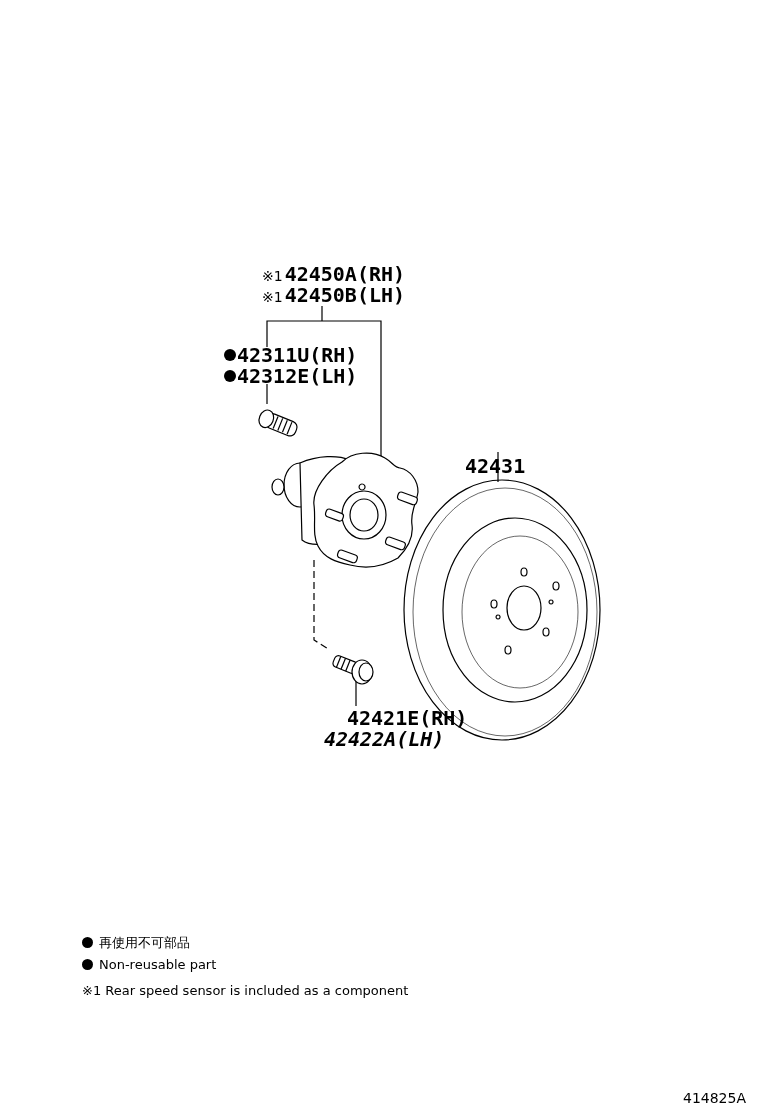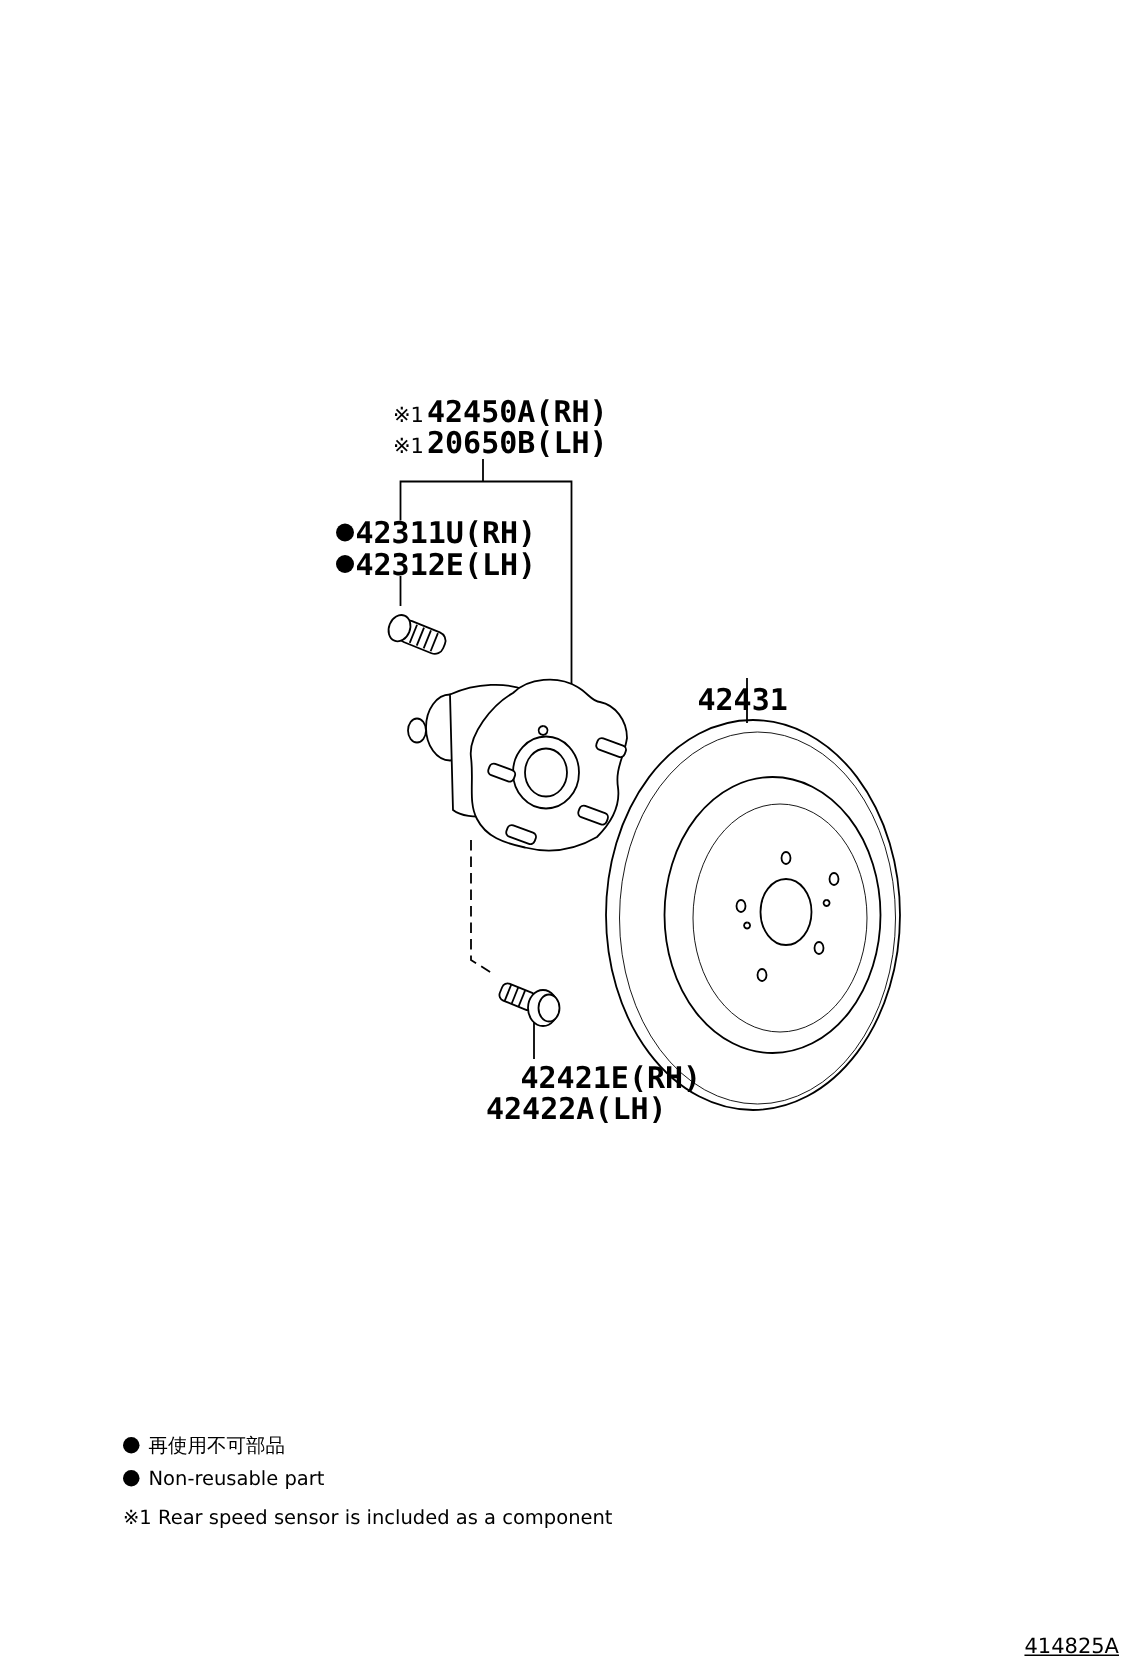--- a/index.html
+++ b/index.html
@@ -4,24 +4,24 @@
 <style>
   html, body { margin: 0; padding: 0; background: #ffffff; }
   body { width: 760px; height: 1112px; position: relative; overflow: hidden;
          font-family: "DejaVu Sans", sans-serif; color: #000; }
   .label { position: absolute; font-family: "DejaVu Sans Mono", monospace; font-weight: bold;
            font-size: 20px; line-height: 21px; letter-spacing: 0px; white-space: nowrap; cursor: pointer; }
   .label .pre { font-weight: normal; font-size: 14px; font-family: "DejaVu Sans", sans-serif; margin-right: 2px; }
   .label .dot { display: inline-block; width: 12px; height: 12px; border-radius: 50%; background: #000;
                 vertical-align: 1px; margin-right: 1px; }
   svg.art { position: absolute; left: 0; top: 0; }
-  .legend { position: absolute; left: 82px; font-size: 13px; line-height: 16px; white-space: nowrap; margin-top: 22px; }
+  .legend { position: absolute; left: 82px; font-size: 13px; line-height: 16px; white-space: nowrap; }
   .legend .bullet { display: inline-block; width: 11px; height: 11px; border-radius: 50%; background: #000;
                     vertical-align: -1px; margin-right: 6px; }
-  .fig-id { position: absolute; right: 14px; top: 1090px; font-size: 14px; text-decoration: underline; }
+  .fig-id { position: absolute; right: 14px; top: 1090px; font-size: 14px; }
 </style>
 </head>
 <body>
 
 <svg class="art" width="760" height="1112" viewBox="0 0 760 1112">
   <g fill="none" stroke="#000" stroke-width="1.2">
 
     <line x1="322" y1="306" x2="322" y2="321"></line>
     <polyline points="267,347 267,321 381,321 381,458"></polyline>
 
@@ -94,38 +94,38 @@
     </g>
     <ellipse cx="362" cy="672" rx="10" ry="12"></ellipse>
     <ellipse cx="366" cy="672" rx="7" ry="9"></ellipse>
   </g>
 </svg>
 
 <div class="label" style="left:262px; top:264px;text-align:right;">
   <span class="pre">※1</span><span>42450A</span><span>(RH)</span>
 </div>
 <div class="label" style="left:262px; top:285px;">
-  <span class="pre">※1</span><span>20650B</span><span>(LH)</span>
+  <span class="pre">※1</span><span>42450B</span><span>(LH)</span>
 </div>
 
 <div class="label" style="left:224px; top:345px;">
   <span class="dot"></span><span>42311U</span><span>(RH)</span>
 </div>
 <div class="label" style="left:224px; top:366px;">
   <span class="dot"></span><span>42312E</span><span>(LH)</span>
 </div>
 
 <div class="label" style="left:465px; top:456px;">
   <span>42431</span>
 </div>
 
 <div class="label" style="left:324px; top:708px;margin-left:23px;">
   <span>42421E</span><span>(RH)</span>
 </div>
-<div class="label" style="left:324px; top:729px;">
+<div class="label" style="left:324px; top:729px;font-style:italic;">
   <span>42422A</span><span>(LH)</span>
 </div>
 
 <div class="legend" style="top:935px;">
   <span class="bullet"></span><span>再使用不可部品</span>
 </div>
 <div class="legend" style="top:957px;">
   <span class="bullet"></span><span>Non-reusable part</span>
 </div>
 <div class="legend" style="top:983px;">

